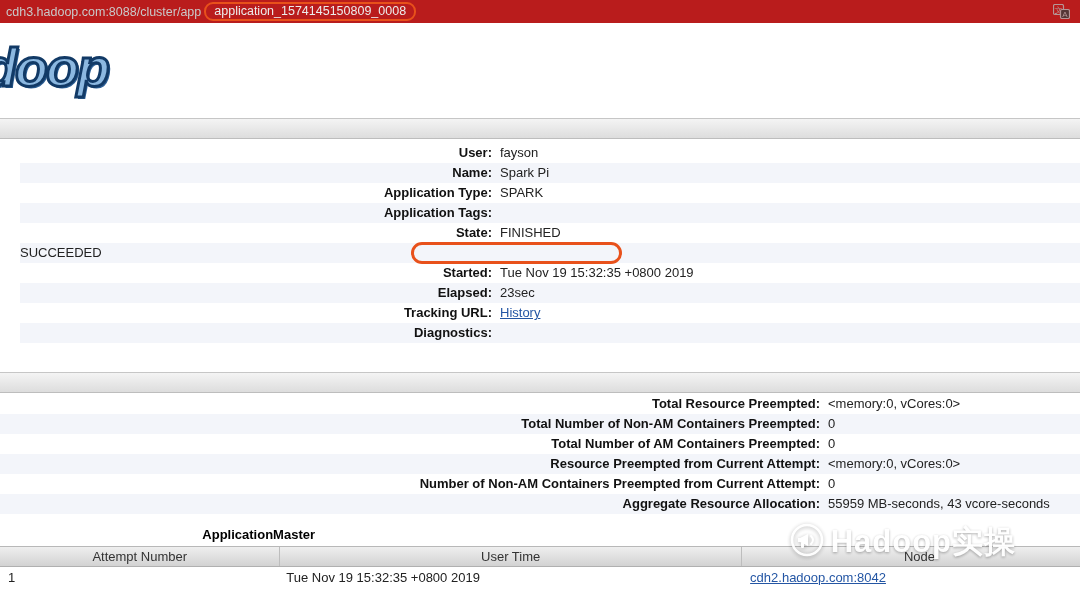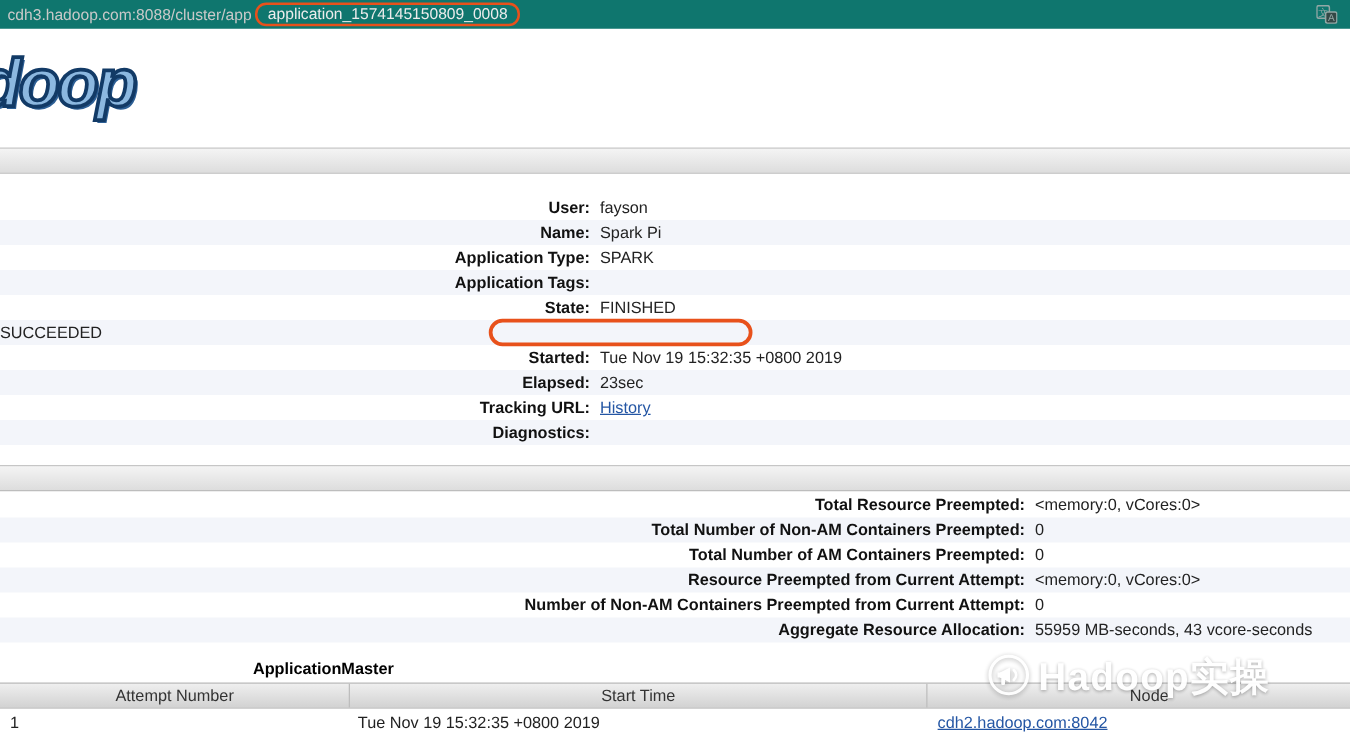--- a/index.html
+++ b/index.html
@@ -2,21 +2,21 @@
 <html><head>
 <meta charset="utf-8">
 <style>
   * { box-sizing: border-box; margin: 0; padding: 0; }
   html,body { width:1080px; height:589px; overflow:hidden; background:#fff;
               font-family:"Liberation Sans", sans-serif; }
   body { position:relative; }
 
   
   .addressbar { position:absolute; top:0; left:0; width:100%; height:23px;
-                background:#0f766e; display:flex; align-items:center;
+                background:#b91c1c; display:flex; align-items:center;
                 padding:0 10px 0 6px; color:#c9c9c9; font-size:12.5px; }
   .url-prefix { white-space:nowrap; }
   .url-app-id { display:inline-block; margin-left:3px; padding:0 8px;
                 color:#ececec; border:2px solid #e8511b; border-radius:9px;
                 line-height:15px; white-space:nowrap; }
   .addressbar .spacer { flex:1; }
   .translate-icon { width:17px; height:15px; position:relative; opacity:.8; }
 
   
   .logo-wrap { position:absolute; top:34px; left:0; width:130px; height:72px;
@@ -29,21 +29,21 @@
 
   
   .section-bar { position:absolute; left:0; width:100%; height:21px;
                  background:linear-gradient(#f4f4f4,#dddddd);
                  border-top:1px solid #c6c6c6; border-bottom:1px solid #bdbdbd; }
   .bar1 { top:118px; }
   .bar2 { top:372px; }
 
   
   .kv-block { position:absolute; left:0; width:100%; }
-  .info-rows { top:156px; }
+  .info-rows { top:143px;padding-left:20px; }
   .res-rows  { top:394px; }
   .kv-row { display:flex; height:20px; line-height:20px; font-size:13px;
             position:relative; }
   .kv-row:nth-child(even) { background:#f3f5fa; }
   .kv-lbl { font-weight:bold; color:#111; text-align:right; padding-right:8px; }
   .info-rows .kv-lbl { width:480px; }
   .res-rows  .kv-lbl { width:828px; }
   .kv-val { color:#222; white-space:nowrap; }
   a.kv-link { color:#2456a4; text-decoration:underline; cursor:pointer; }
 
@@ -168,21 +168,21 @@
   <div class="kv-row">
     <div class="kv-lbl">Aggregate Resource Allocation:</div>
     <div class="kv-val">55959 MB-seconds, 43 vcore-seconds</div>
   </div>
 </div>
 
 <div class="attempts">
   <div class="attempts-title">ApplicationMaster</div>
   <div class="att-header">
     <div class="c1">Attempt Number</div>
-    <div class="c2">Start Time</div>
+    <div class="c2">User Time</div>
     <div class="c3">Node</div>
   </div>
   <div class="att-row">
     <div class="c1">1</div>
     <div class="c2">Tue Nov 19 15:32:35 +0800 2019</div>
     <div class="c3"><a class="kv-link">cdh2.hadoop.com:8042</a></div>
   </div>
 </div>
 
 <div class="watermark">

